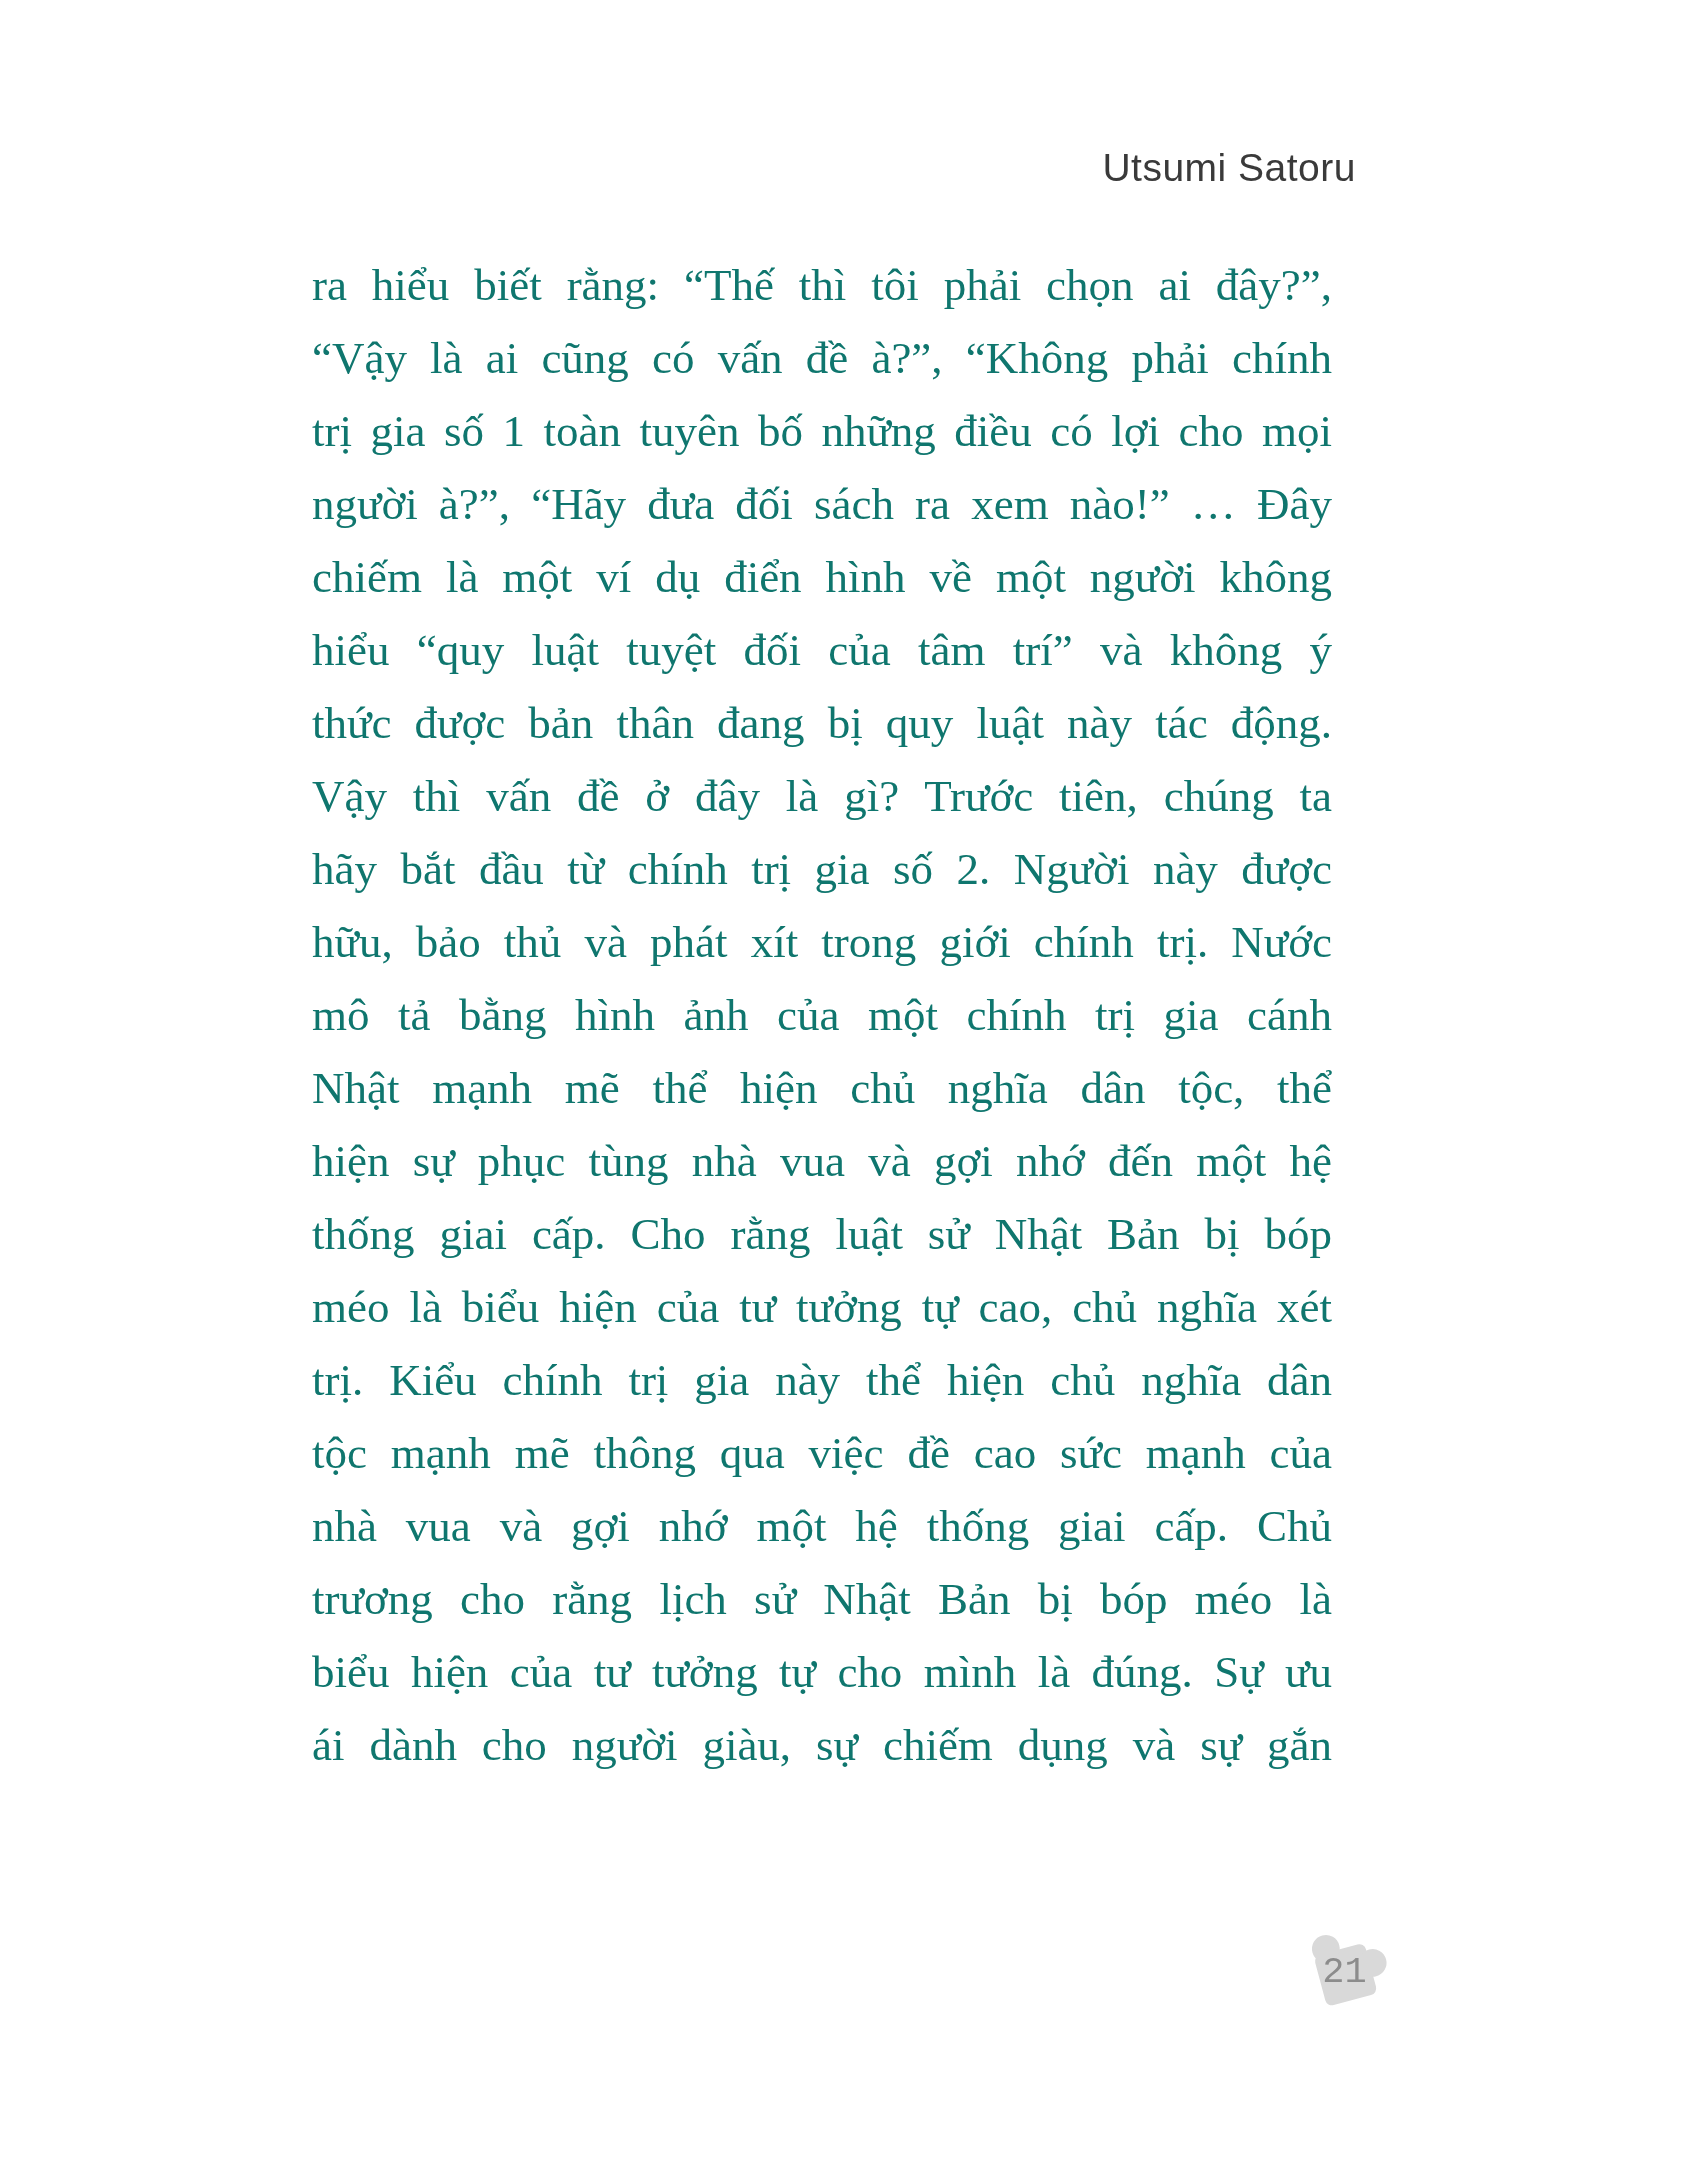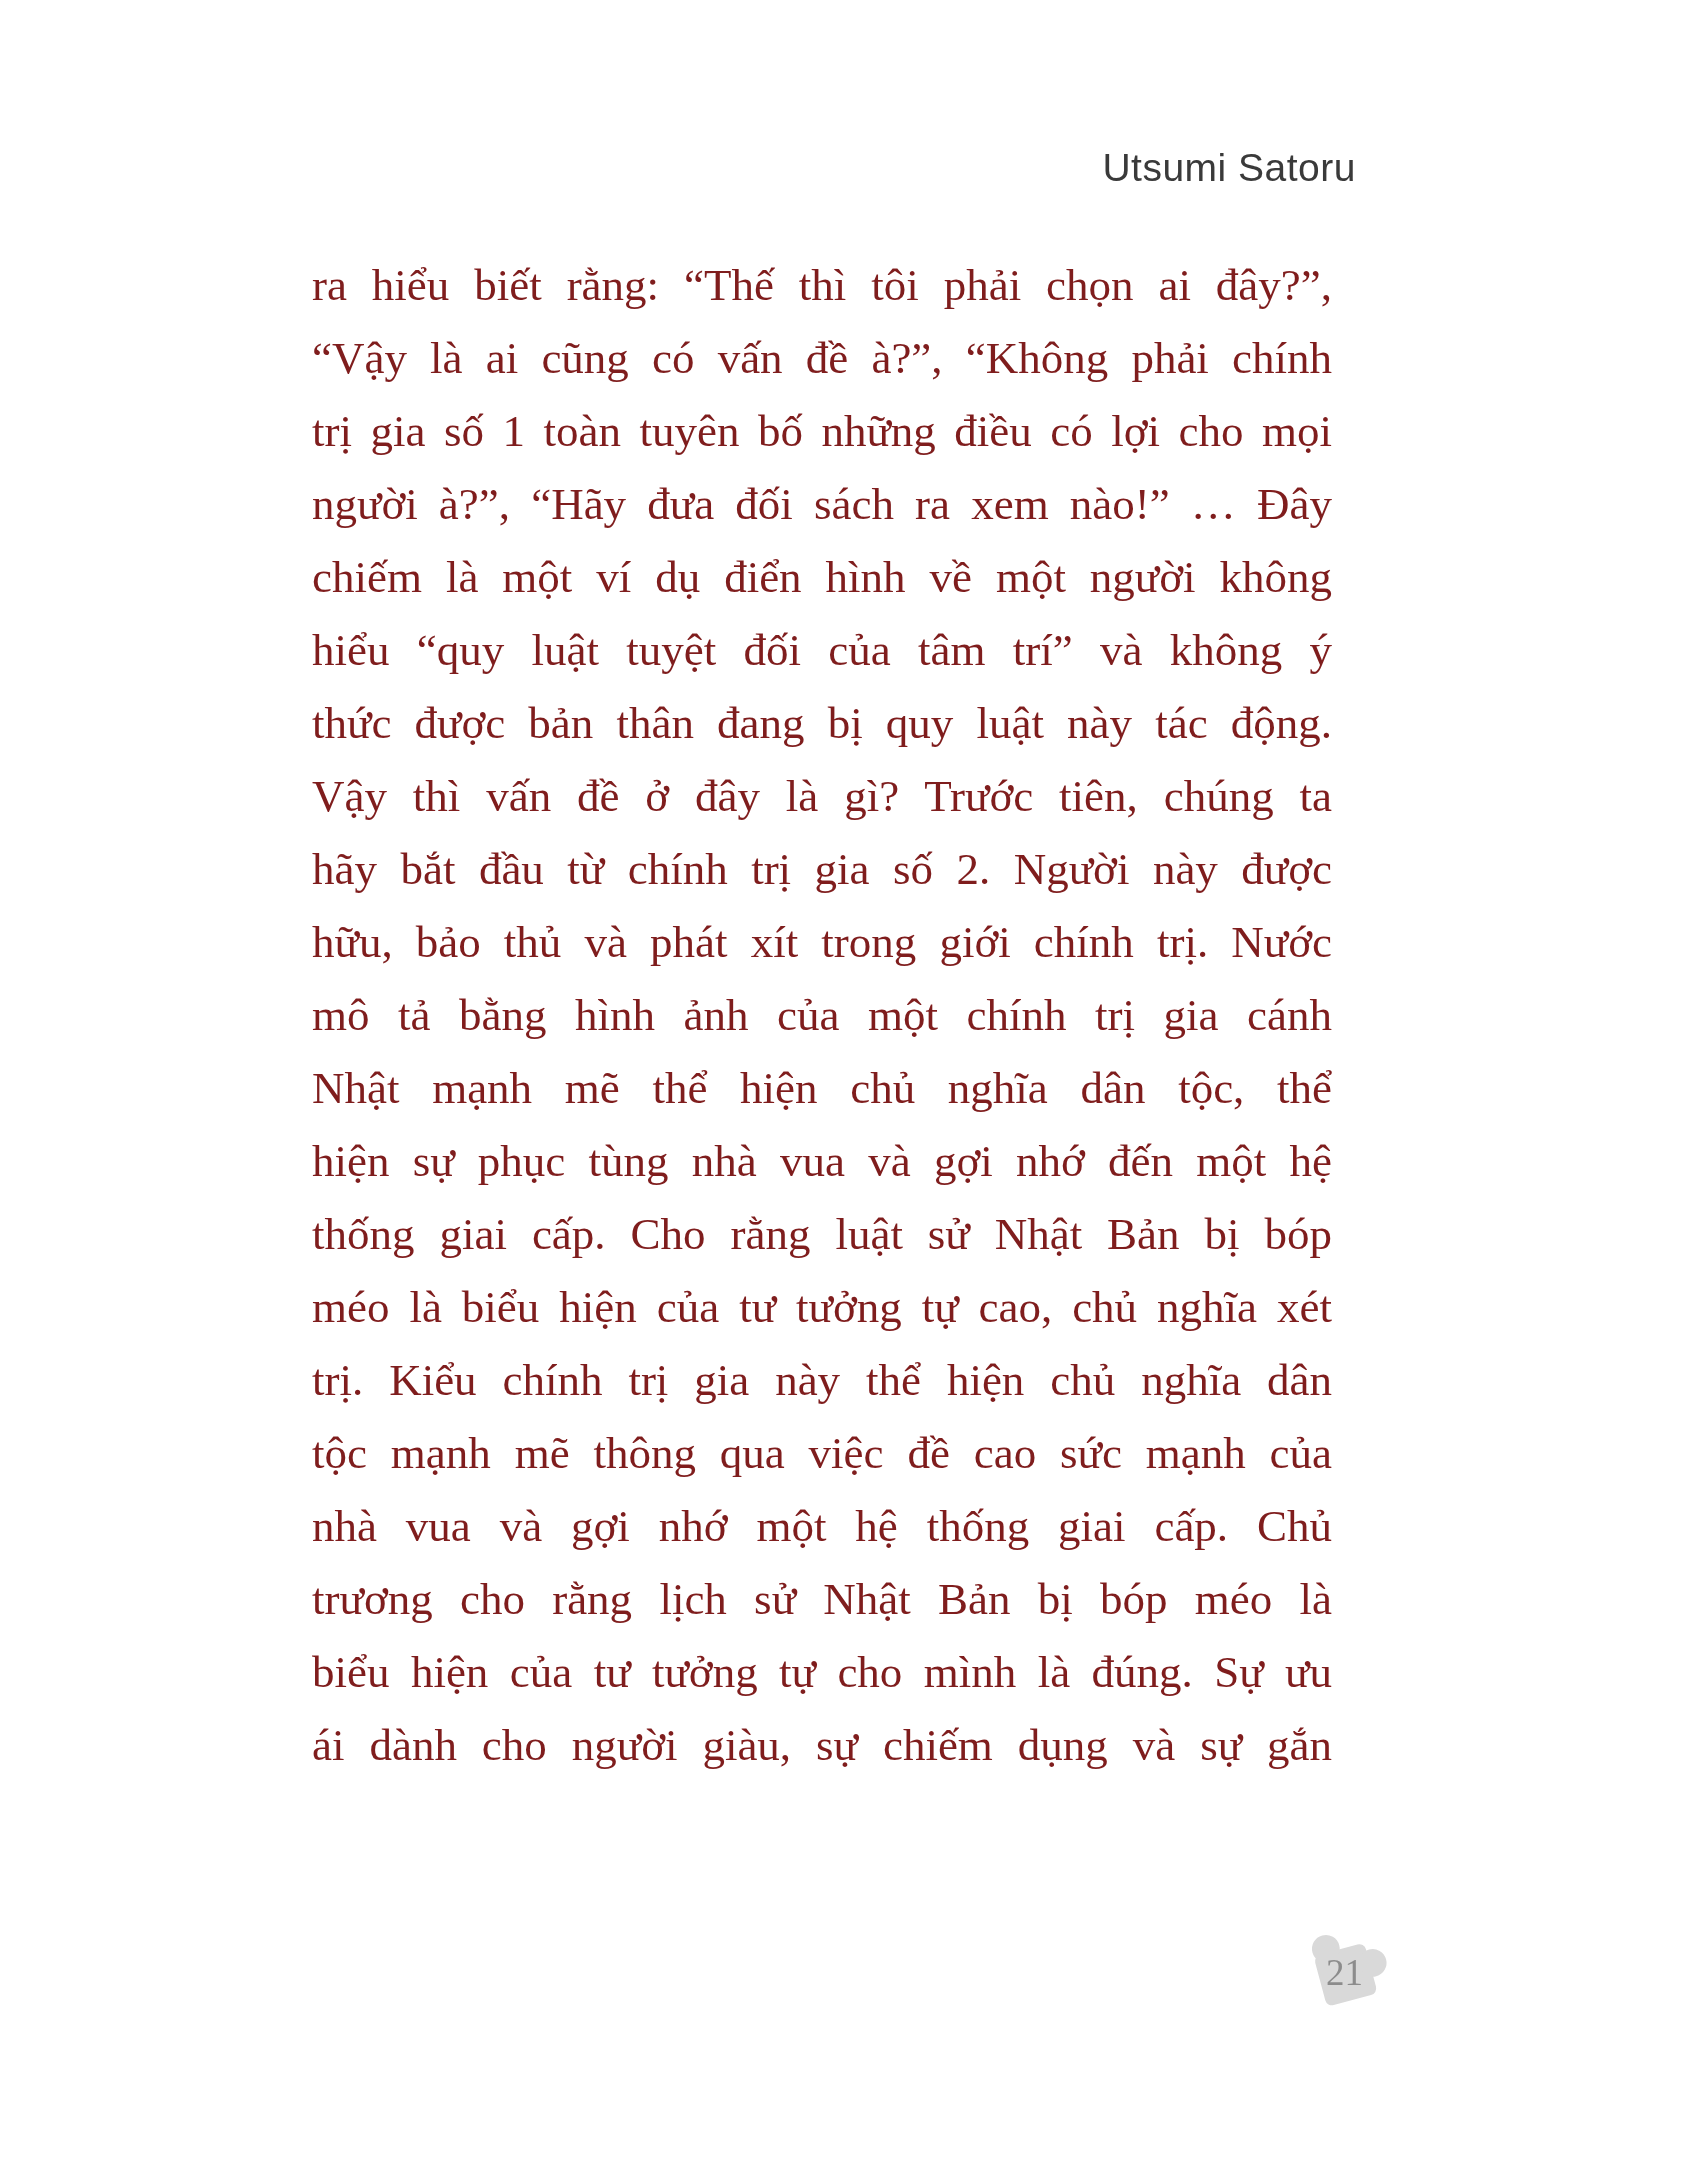--- a/index.html
+++ b/index.html
@@ -23,21 +23,21 @@
     font-size: 39px;
     color: #3a3a3a;
     letter-spacing: 0.5px;
     white-space: nowrap;
   }
   .body-block {
     position: absolute;
     left: 312px;
     top: 249px;
     width: 1020px;
-    color: #7f1d1d;
+    color: #0f766e;
     font-family: "Liberation Serif", "DejaVu Serif", serif;
     font-size: 45px;
   }
   .line {
     height: 73px;
     line-height: 73px;
     text-align: justify;
     text-align-last: justify;
     white-space: normal;
   }
@@ -54,21 +54,21 @@
     top: 0;
     transform: rotate(-15deg);
     transform-origin: 50% 50%;
   }
   .page-number {
     position: absolute;
     left: 0;
     top: 28px;
     width: 99px;
     text-align: center;
-    font-family: Liberation Serif, serif;
+    font-family: Liberation Mono, monospace;
     font-size: 37px;
     color: #8c8c8c;
   }
 </style>
 </head>
 <body>
 
 <div class="page">
 
   <div class="running-header">Utsumi Satoru</div>

